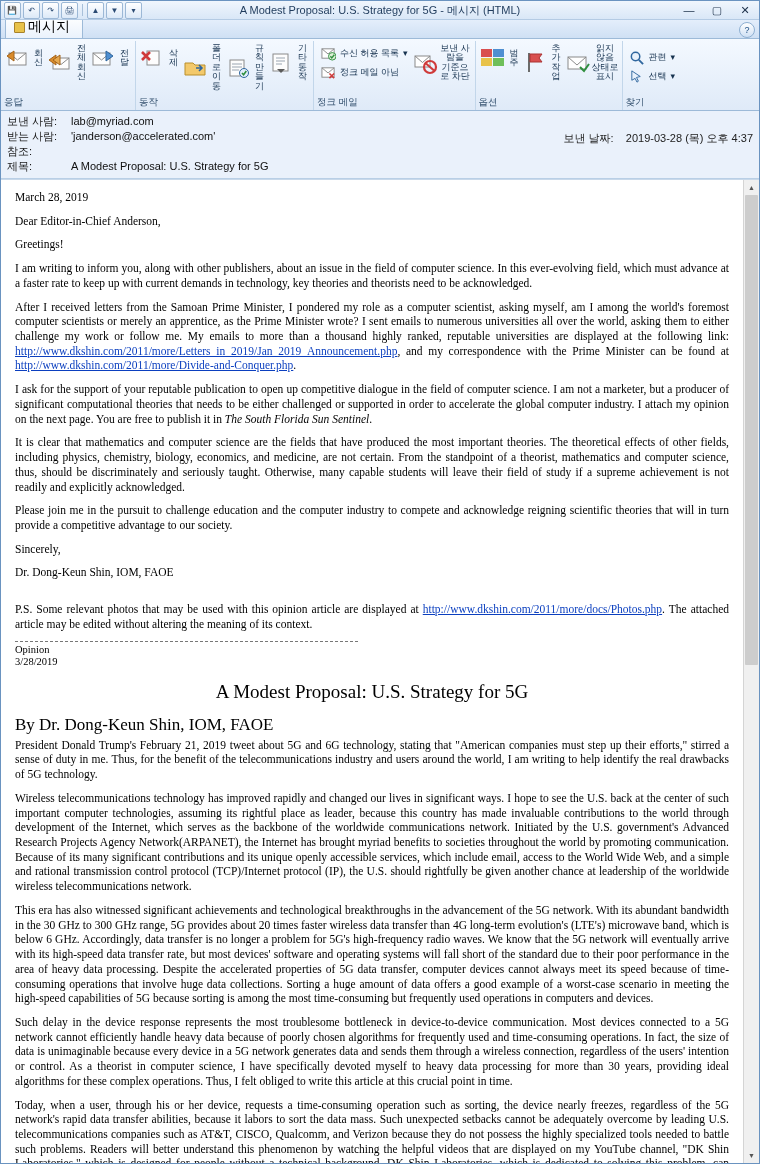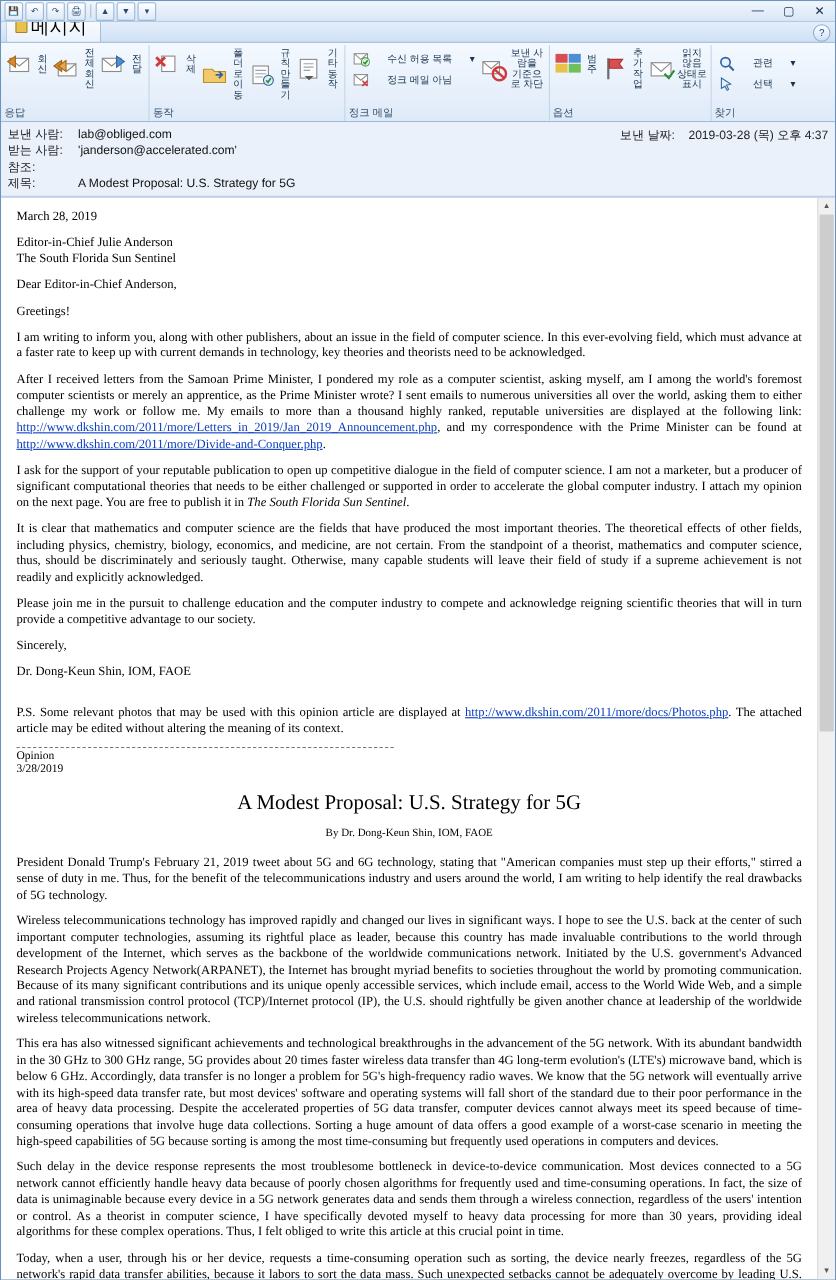--- a/index.html
+++ b/index.html
@@ -10,50 +10,50 @@
   .titlebar{height:18px;background:linear-gradient(#f0f6fd,#d9e7f7);display:flex;align-items:center;border-bottom:1px solid #b4cbe4;position:relative;}
   .qat{display:flex;align-items:center;gap:2px;padding-left:3px;}
   .qat-btn{width:15px;height:15px;border:1px solid #9cb8d6;background:linear-gradient(#ffffff,#dce9f8);border-radius:2px;display:flex;align-items:center;justify-content:center;font-size:8px;color:#2a4a73;}
   .qat-sep{width:1px;height:12px;background:#a8c0da;margin:0 2px;}
   .title-text{position:absolute;left:0;right:0;text-align:center;font-size:11px;color:#1f3b5c;pointer-events:none;}
   .winbtns{margin-left:auto;display:flex;}
   .winbtn{width:28px;height:17px;display:flex;align-items:center;justify-content:center;font-size:11px;color:#20344d;}
 
   
   .tabrow{height:18px;background:linear-gradient(#e4eefb,#cfe0f4);display:flex;align-items:flex-end;border-bottom:1px solid #9dbad8;}
-  .tab{margin-left:4px;padding:2px 12px 2px 8px;background:linear-gradient(#ffffff,#eaf2fc);border:1px solid #9dbad8;border-bottom:none;border-radius:3px 3px 0 0;font-size:17px;display:flex;align-items:center;gap:3px;}
+  .tab{margin-left:4px;padding:2px 12px 2px 8px;background:linear-gradient(#ffffff,#eaf2fc);border:1px solid #9dbad8;border-bottom:none;border-radius:3px 3px 0 0;font-size:14px;display:flex;align-items:center;gap:3px;}
   .tab .dot{width:9px;height:9px;background:#e8c24a;border:1px solid #a8822a;border-radius:1px;}
   .help{margin-left:auto;margin-right:4px;width:14px;height:14px;border-radius:50%;background:linear-gradient(#ffffff,#cfe0f4);border:1px solid #8fb0d2;font-size:9px;color:#1c4f85;display:flex;align-items:center;justify-content:center;}
 
   
   .ribbon{background:linear-gradient(#f4f9ff,#dfeaf8);border-bottom:1px solid #9dbad8;display:flex;padding:2px 0 0 0;height:72px;box-sizing:border-box;}
   .grp{display:flex;flex-direction:column;justify-content:space-between;border-right:1px solid #c2d6ea;padding:1px 3px 0 3px;height:100%;box-sizing:border-box;}
   .grp-items{display:flex;align-items:flex-start;gap:1px;flex:1;}
   .grp-label{text-align:left;font-size:9.5px;color:#33506e;padding-bottom:1px;}
   .bigbtn{width:42px;display:flex;flex-direction:row;align-items:center;padding-top:2px;gap:1px;}
   .bigbtn .ic{width:28px;height:28px;display:flex;align-items:center;justify-content:center;}
   .bigbtn .lb{font-size:9px;line-height:1.05;text-align:center;color:#16324f;}
   .smallcol{display:flex;flex-direction:column;gap:1px;padding-top:2px;}
-  .smallbtn{display:flex;align-items:center;gap:16px;padding:1px 3px;font-size:9px;color:#16324f;}
+  .smallbtn{display:flex;align-items:center;gap:4px;padding:1px 3px;font-size:9px;color:#16324f;}
   .smallbtn .ic{width:16px;height:16px;display:flex;align-items:center;justify-content:center;}
 
   
   .hdr{background:#eaf1fb;border-bottom:1px solid #b9cfe6;padding:3px 6px 4px 6px;font-size:11px;position:relative;}
   .hrow{display:flex;align-items:baseline;min-height:14px;}
   .hlabel{width:64px;color:#1a1a1a;flex:none;}
   .hval{color:#101010;}
-  .hsent{position:absolute;right:6px;top:4px;font-size:11px;color:#222;}
+  .hsent{position:absolute;right:6px;top:20px;font-size:11px;color:#222;}
 
   
   .bodywrap{flex:1;display:flex;background:#fff;border-top:1px solid #c9d9ea;overflow:hidden;}
   .page{flex:1;padding:10px 14px 8px 14px;overflow:hidden;font-family:"Liberation Serif",serif;font-size:11.5px;line-height:1.28;text-align:justify;}
   .page p{margin:0 0 9px 0;}
   a{color:#0b3fbf;text-decoration:underline;}
   .artictitle{font-size:19px;text-align:center;margin:12px 0 10px 0;font-family:"Liberation Serif",serif;}
-  .byline{text-align:center;margin-bottom:12px;font-size:10px;}
+  .byline{margin-bottom:2px;font-size:17px;}
   .rule{border-top:1px dashed #777;margin:4px 0 2px 0;}
   .small{font-size:10.5px;}
   .italic{font-style:italic;}
 
   
   .sb{width:15px;background:#f0f0f0;border-left:1px solid #d4d4d4;display:flex;flex-direction:column;}
   .sb-arrow{height:15px;display:flex;align-items:center;justify-content:center;font-size:7px;color:#555;background:#f0f0f0;}
   .sb-track{flex:1;position:relative;background:#f0f0f0;}
   .sb-thumb{position:absolute;left:1px;right:1px;top:0;height:470px;background:#cdcdcd;border-radius:1px;}
 </style>
@@ -66,20 +66,21 @@
     <div class="qat">
       <div class="qat-btn">💾</div>
       <div class="qat-btn">↶</div>
       <div class="qat-btn">↷</div>
       <div class="qat-btn">🖨</div>
       <div class="qat-sep"></div>
       <div class="qat-btn">▲</div>
       <div class="qat-btn">▼</div>
       <div class="qat-btn">▾</div>
     </div>
+    <div class="title-text">A Modest Proposal: U.S. Strategy for 5G - 메시지 (HTML)</div>
     <div class="winbtns">
       <div class="winbtn">—</div>
       <div class="winbtn">▢</div>
       <div class="winbtn close">✕</div>
     </div>
   </div>
 
   <div class="tabrow">
     <div class="tab">
       <span class="dot"></span>
@@ -285,45 +286,41 @@
   </div>
 
   <div class="hdr">
     <div class="hsent">
       <span>보낸 날짜:</span>
       &nbsp;&nbsp;
       <span>2019-03-28 (목) 오후 4:37</span>
     </div>
     <div class="hrow">
       <div class="hlabel">보낸 사람:</div>
-      <div class="hval">lab@obliged.com</div>
+      <div class="hval">lab@myriad.com</div>
     </div>
     <div class="hrow">
       <div class="hlabel">받는 사람:</div>
       <div class="hval">'janderson@accelerated.com'</div>
     </div>
     <div class="hrow">
       <div class="hlabel">참조:</div>
       <div class="hval"></div>
     </div>
     <div class="hrow">
       <div class="hlabel">제목:</div>
       <div class="hval">A Modest Proposal: U.S. Strategy for 5G</div>
     </div>
   </div>
 
   <div class="bodywrap">
     <div class="page">
 
       <p>March 28, 2019</p>
 
-      <p style="margin-bottom:9px">
-        <span>Editor-in-Chief Julie Anderson</span><br>
-        <span>The South Florida Sun Sentinel</span>
-      </p>
 
       <p>Dear Editor-in-Chief Anderson,</p>
       <p>Greetings!</p>
       <p>I am writing to inform you, along with other publishers, about an issue in the field of computer science. In this ever-evolving field, which must advance at a faster rate to keep up with current demands in technology, key theories and theorists need to be acknowledged.</p>
 
       <p><span>After I received letters from the Samoan Prime Minister, I pondered my role as a computer scientist, asking myself, am I among the world's foremost computer scientists or merely an apprentice, as the Prime Minister wrote? I sent emails to numerous universities all over the world, asking them to either challenge my work or follow me. My emails to more than a thousand highly ranked, reputable universities are displayed at the following link: </span><a href="#">http://www.dkshin.com/2011/more/Letters_in_2019/Jan_2019_Announcement.php</a><span>, and my correspondence with the Prime Minister can be found at </span><a href="#">http://www.dkshin.com/2011/more/Divide-and-Conquer.php</a><span>.</span></p>
 
       <p><span>I ask for the support of your reputable publication to open up competitive dialogue in the field of computer science. I am not a marketer, but a producer of significant computational theories that needs to be either challenged or supported in order to accelerate the global computer industry. I attach my opinion on the next page. You are free to publish it in </span><span class="italic">The South Florida Sun Sentinel</span><span>.</span></p>
 
       <p>It is clear that mathematics and computer science are the fields that have produced the most important theories. The theoretical effects of other fields, including physics, chemistry, biology, economics, and medicine, are not certain. From the standpoint of a theorist, mathematics and computer science, thus, should be discriminately and seriously taught. Otherwise, many capable students will leave their field of study if a supreme achievement is not readily and explicitly acknowledged.</p>

